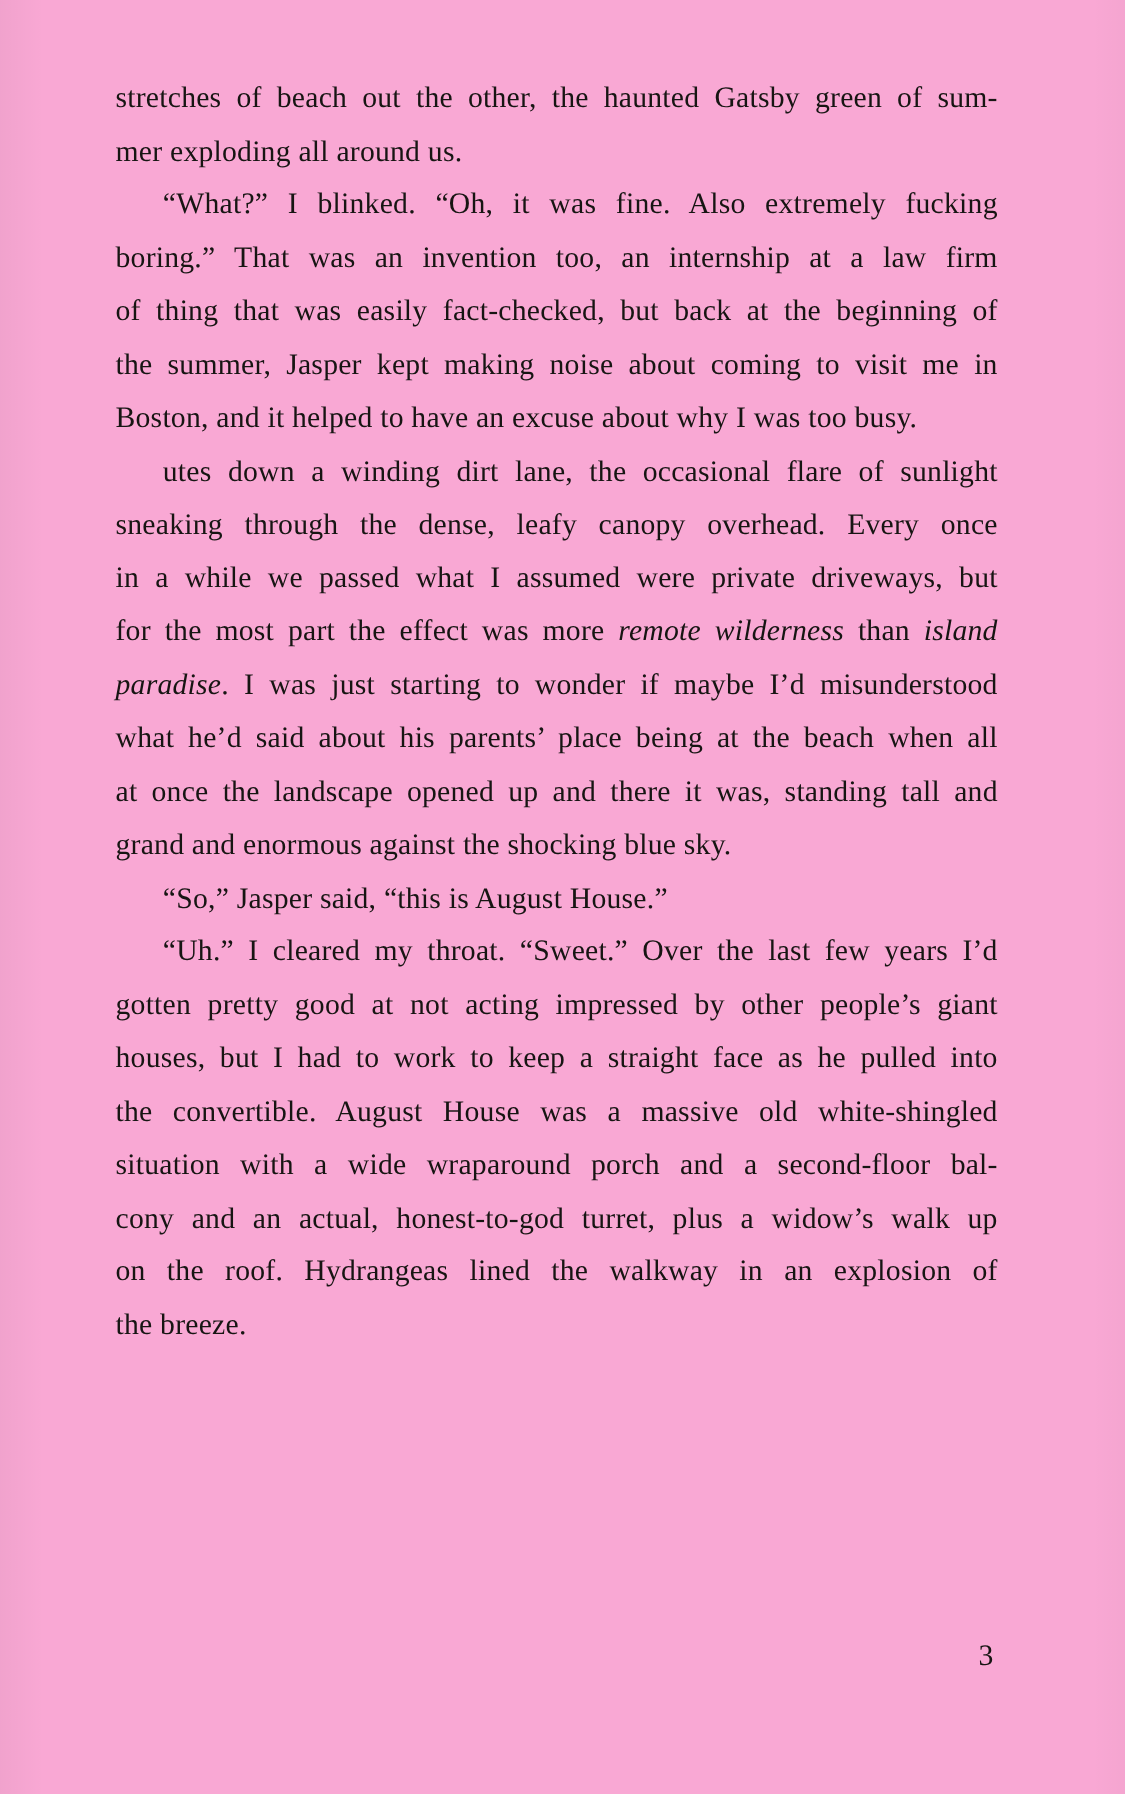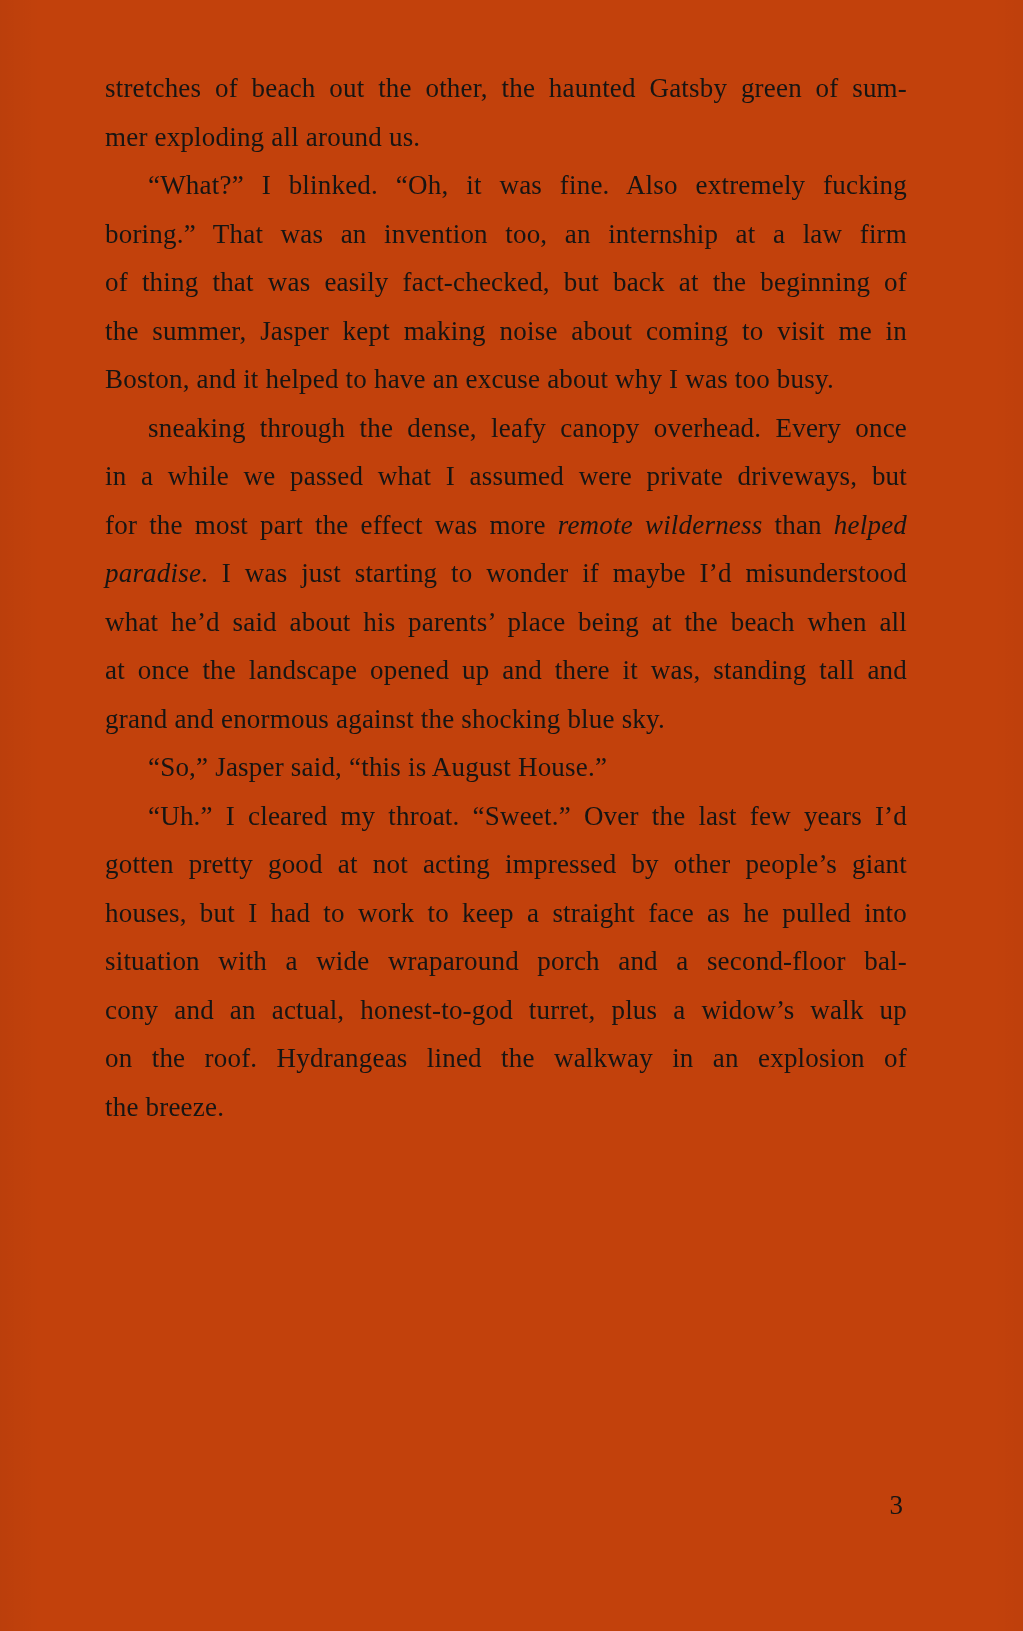--- a/index.html
+++ b/index.html
@@ -6,21 +6,21 @@
     margin: 0;
     padding: 0;
     background: #e9e9e7;
     font-family: "Liberation Serif", "DejaVu Serif", serif;
   }
   .page {
     position: relative;
     width: 1023px;
     height: 1631px;
     margin: 0 auto;
-    background: #c2410c;
+    background: #f9a8d4;
     color: #171513;
     overflow: hidden;
   }
   
   .page::before {
     content: "";
     position: absolute;
     inset: 0;
     pointer-events: none;
     background:
@@ -72,35 +72,37 @@
         <div class="line last">mer exploding all around us.</div>
       </div>
       <div class="paragraph indent">
         <div class="line">“What?” I blinked. “Oh, it was fine. Also extremely fucking</div>
         <div class="line">boring.” That was an invention too, an internship at a law firm</div>
         <div class="line">of thing that was easily fact-checked, but back at the beginning of</div>
         <div class="line">the summer, Jasper kept making noise about coming to visit me in</div>
         <div class="line last">Boston, and it helped to have an excuse about why I was too busy.</div>
       </div>
       <div class="paragraph indent">
+        <div class="line">utes down a winding dirt lane, the occasional flare of sunlight</div>
         <div class="line">sneaking through the dense, leafy canopy overhead. Every once</div>
         <div class="line">in a while we passed what I assumed were private driveways, but</div>
-        <div class="line">for the most part the effect was more <em>remote wilderness</em> than <em>helped</em></div>
+        <div class="line">for the most part the effect was more <em>remote wilderness</em> than <em>island</em></div>
         <div class="line"><em>paradise</em>. I was just starting to wonder if maybe I’d misunderstood</div>
         <div class="line">what he’d said about his parents’ place being at the beach when all</div>
         <div class="line">at once the landscape opened up and there it was, standing tall and</div>
         <div class="line last">grand and enormous against the shocking blue sky.</div>
       </div>
       <div class="paragraph indent">
         <div class="line last">“So,” Jasper said, “this is August House.”</div>
       </div>
       <div class="paragraph indent">
         <div class="line">“Uh.” I cleared my throat. “Sweet.” Over the last few years I’d</div>
         <div class="line">gotten pretty good at not acting impressed by other people’s giant</div>
         <div class="line">houses, but I had to work to keep a straight face as he pulled into</div>
+        <div class="line">the convertible. August House was a massive old white-shingled</div>
         <div class="line">situation with a wide wraparound porch and a second-floor bal-</div>
         <div class="line">cony and an actual, honest-to-god turret, plus a widow’s walk up</div>
         <div class="line">on the roof. Hydrangeas lined the walkway in an explosion of</div>
         <div class="line last">the breeze.</div>
       </div>
     </div>
   <div class="page-number">3</div>
 </div>
 
 </body></html>

